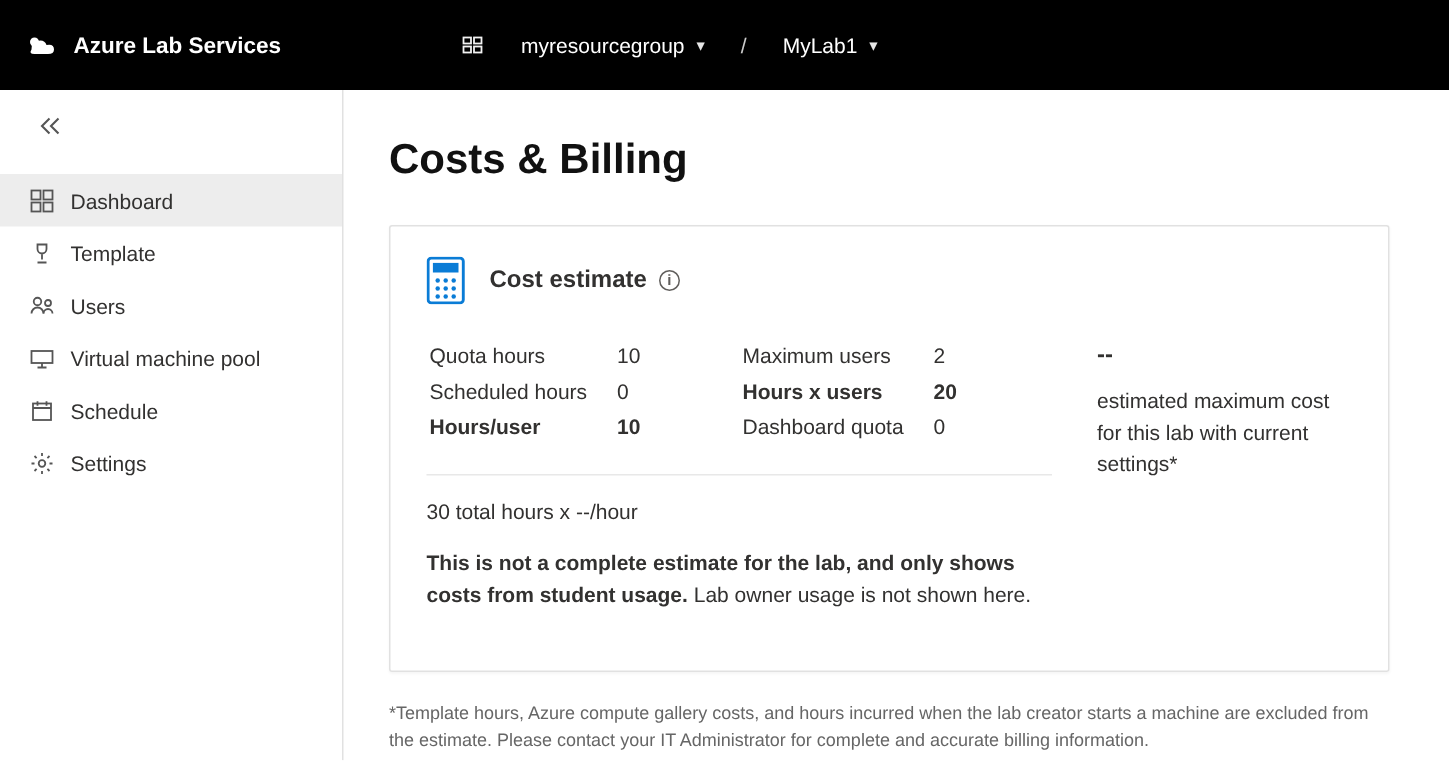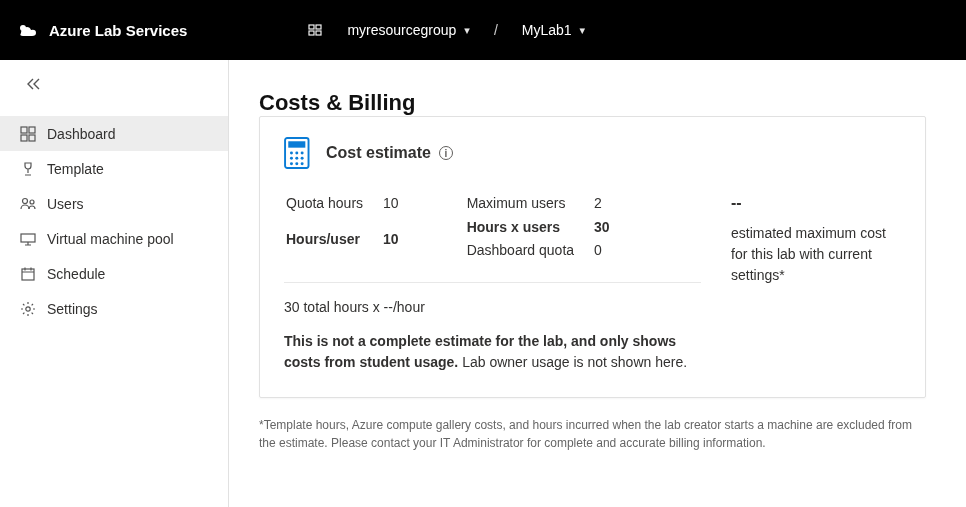--- a/index.html
+++ b/index.html
@@ -21,23 +21,23 @@
   .sidebar { width: 229px; border-right: 1px solid #e1e1e1; background: #fff; display: flex; flex-direction: column; }
   .sidebar .collapse { height: 28px; display: flex; align-items: center; padding-left: 25px; margin-top: 10px; margin-bottom: 18px; cursor: pointer; }
   .sidebar .navlist { display: flex; flex-direction: column; }
   .navitem { display: flex; align-items: center; gap: 11px; height: 35px; padding-left: 20px; font-size: 14px; cursor: pointer; color: #323130; }
   .navitem.active { background: #ededed; font-weight: 400; }
   .navitem .icon { width: 16px; height: 16px; display: inline-flex; align-items: center; justify-content: center; color: #605e5c; }
   .navitem .icon svg { width: 16px; height: 16px; overflow: visible; }
 
   
   .main { flex: 1; padding: 30px 40px 10px 30px; overflow: auto; background: #fff; }
-  .page-title { font-size: 22px; font-weight: 700; color: #111; }
-
-  .card { border: 1px solid #e1e1e1; border-radius: 2px; padding: 20px 24px 24px 24px; box-shadow: 0 1px 2px rgba(0,0,0,0.04); }
+  .page-title { font-size: 28px; font-weight: 700; margin-bottom: 28px; color: #111; }
+
+  .card { border: 1px solid #e1e1e1; border-radius: 2px; padding: 20px 24px 40px 24px; box-shadow: 0 1px 2px rgba(0,0,0,0.04); }
   .card-head { display: flex; align-items: center; gap: 14px; margin-bottom: 22px; }
   .card-head .calc-icon { width: 28px; height: 32px; display:inline-flex; }
   .card-title { font-size: 16px; font-weight: 600; display: flex; align-items: center; gap: 8px; }
   .info-icon { display:inline-flex; align-items:center; justify-content:center; width:14px; height:14px; border:1px solid #605e5c; border-radius:50%; font-size:10px; color:#605e5c; cursor:pointer; }
 
   .card-body { display: flex; align-items: flex-start; gap: 30px; }
 
   .metrics { display: flex; gap: 46px; font-size: 14px; line-height: 1.55; }
   .metrics td { padding-right: 18px; vertical-align: top; }
   .metrics .bold td { font-weight: 700; }
@@ -185,35 +185,39 @@
 
       <div class="card-body">
         <div style="flex:1;">
           <div class="metrics">
             <table>
               <tbody>
                   <tr>
                     <td>Quota hours</td>
                     <td>10</td>
                   </tr>
+              <tr>
+                    <td>Scheduled hours</td>
+                    <td>0</td>
+                  </tr>
               <tr class="bold">
                     <td>Hours/user</td>
                     <td>10</td>
                   </tr>
             </tbody>
               </table>
             <table>
               <tbody>
                   <tr>
                     <td>Maximum users</td>
                     <td>2</td>
                   </tr>
               <tr class="bold">
                     <td>Hours x users</td>
-                    <td>30</td>
+                    <td>20</td>
                   </tr>
               <tr>
                     <td>Dashboard quota</td>
                     <td>0</td>
                   </tr>
             </tbody>
               </table>
           </div>
           <hr class="hr">
           <div class="calc-line">30 total hours x --/hour</div>

